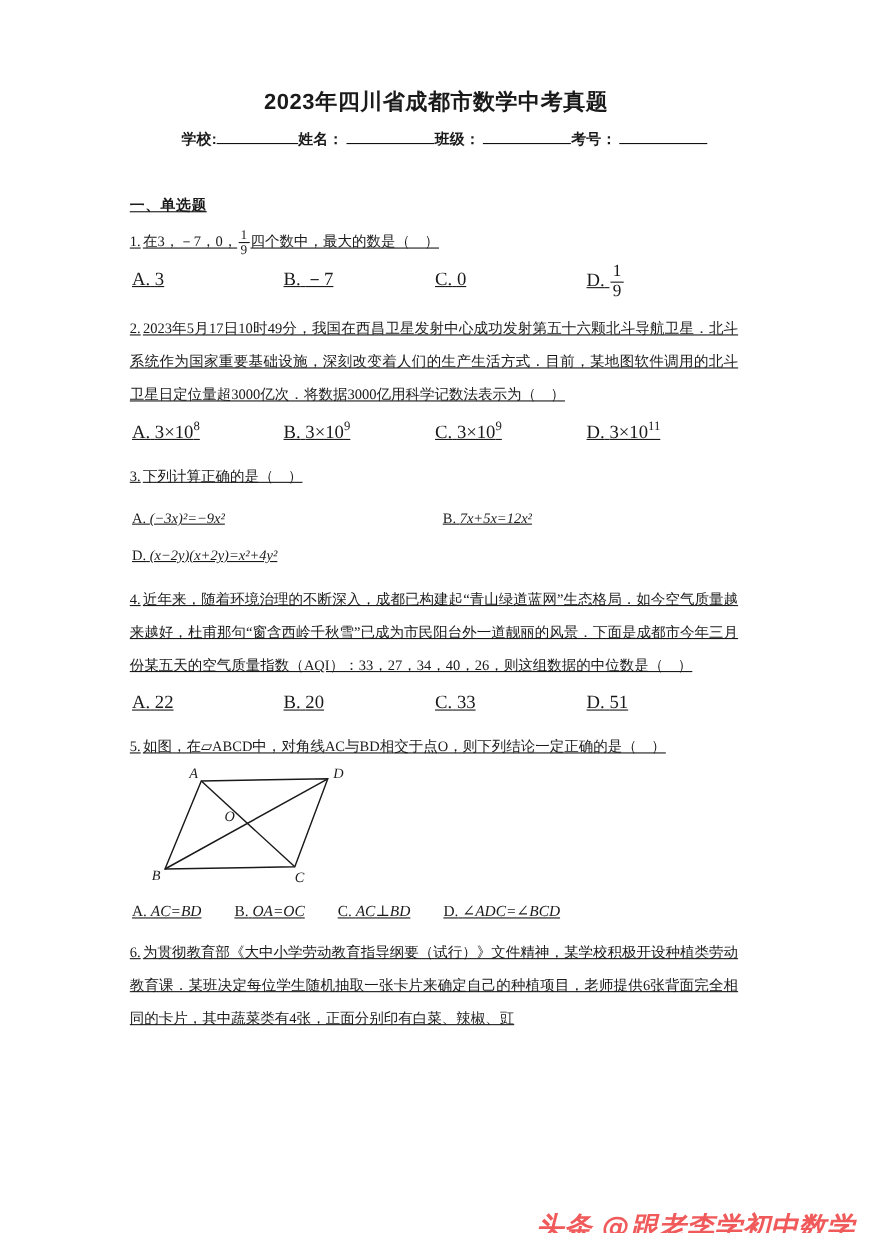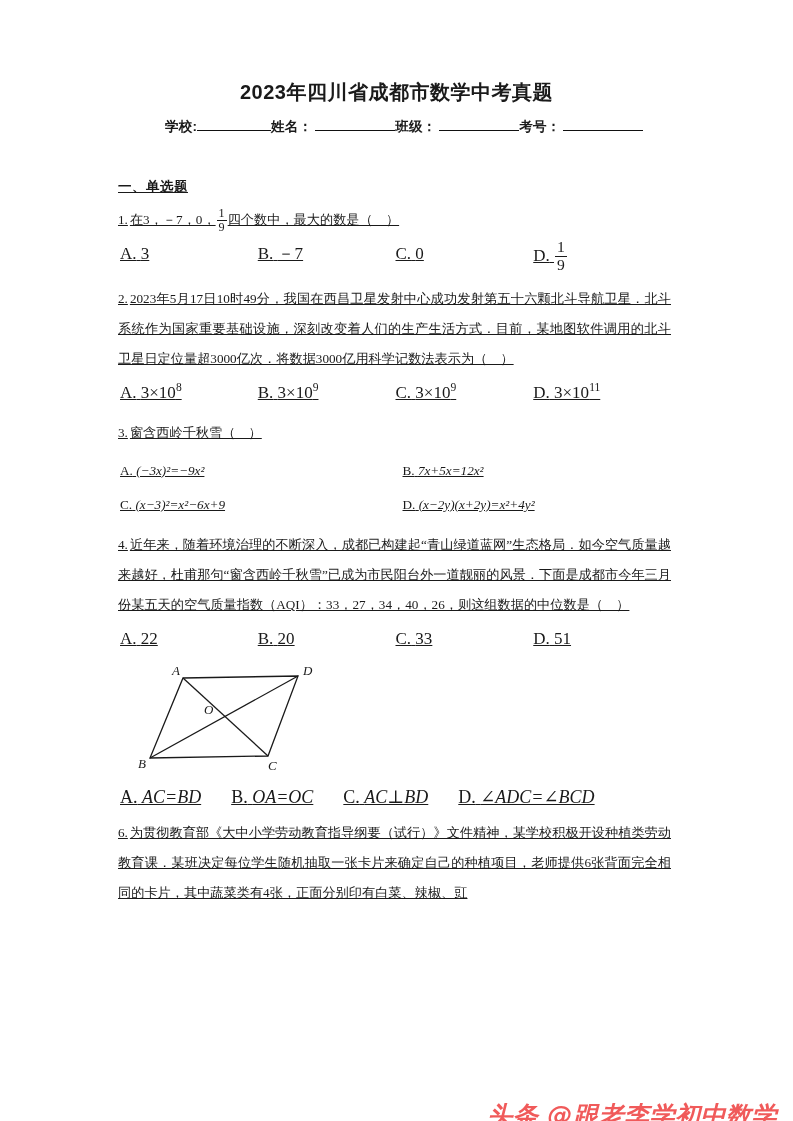--- a/index.html
+++ b/index.html
@@ -93,21 +93,21 @@
     font-size: 13.2px;
     line-height: 34px;
     margin: 6px 0 8px 0;
   }
   .opts2 .opt { width: 50%; box-sizing: border-box; }
   .opts2 .opt:nth-child(odd) { padding-left: 2px; }
   .opts2 .opt:nth-child(even) { padding-left: 8px; }
 
   
   .opts-flow {
-    font-size: 18px;
+    font-size: 14px;
     line-height: 30px;
     margin: 6px 0 6px 0;
     padding-left: 2px;
   }
   .opts-flow .opt { margin-right: 30px; }
   .opts-flow .opt.last { margin-right: 0; }
 
   
   .m { font-family: "Liberation Serif", "DejaVu Serif", serif; font-style: italic; }
   .mr { font-style: normal; }
@@ -182,39 +182,41 @@
       <span class="num">2.</span><span>2023年5月17日10时49分，我国在西昌卫星发射中心成功发射第五十六颗北斗导航卫星．北斗系统作为国家重要基础设施，深刻改变着人们的生产生活方式．目前，某地图软件调用的北斗卫星日定位量超3000亿次．将数据3000亿用科学记数法表示为（　）</span>
     </div>
     <div class="opts4">
       <div class="opt"><span>A.</span> <span class="m mr">3×10</span><sup>8</sup></div>
       <div class="opt"><span>B.</span> <span class="m mr">3×10</span><sup>9</sup></div>
       <div class="opt"><span>C.</span> <span class="m mr">3×10</span><sup>9</sup></div>
       <div class="opt"><span>D.</span> <span class="m mr">3×10</span><sup>11</sup></div>
     </div>
 
     <div class="q q-stem">
-      <span class="num">3.</span><span>窗含西岭千秋雪（　）</span>
+      <span class="num">3.</span><span>下列计算正确的是（　）</span>
     </div>
     <div class="opts2">
       <div class="opt"><span>A.</span> <span class="m">(−3x)²=−9x²</span></div>
       <div class="opt"><span>B.</span> <span class="m">7x+5x=12x²</span></div>
-      <div class="opt"><span>C.</span> <span class="m">(x−3)²=x²−6x+9</span></div>
       <div class="opt"><span>D.</span> <span class="m">(x−2y)(x+2y)=x²+4y²</span></div>
     </div>
 
     <div class="q q-stem">
       <span class="num">4.</span><span>近年来，随着环境治理的不断深入，成都已构建起“青山绿道蓝网”生态格局．如今空气质量越来越好，杜甫那句“窗含西岭千秋雪”已成为市民阳台外一道靓丽的风景．下面是成都市今年三月份某五天的空气质量指数（AQI）：33，27，34，40，26，则这组数据的中位数是（　）</span>
     </div>
     <div class="opts4">
       <div class="opt"><span>A.</span> <span>22</span></div>
       <div class="opt"><span>B.</span> <span>20</span></div>
       <div class="opt"><span>C.</span> <span>33</span></div>
       <div class="opt"><span>D.</span> <span>51</span></div>
     </div>
 
+    <div class="q q-stem">
+      <span class="num">5.</span><span>如图，在▱ABCD中，对角线AC与BD相交于点O，则下列结论一定正确的是（　）</span>
+    </div>
 
     <div class="figure-wrap">
       <svg width="190" height="108" viewBox="0 0 190 108">
         <g stroke="#1a1a1a" stroke-width="1.3" fill="none">
 
           <polygon points="55,14 170,12 140,92 22,94"></polygon>
 
           <line x1="55" y1="14" x2="140" y2="92"></line>
           <line x1="22" y1="94" x2="170" y2="12"></line>
         </g>

